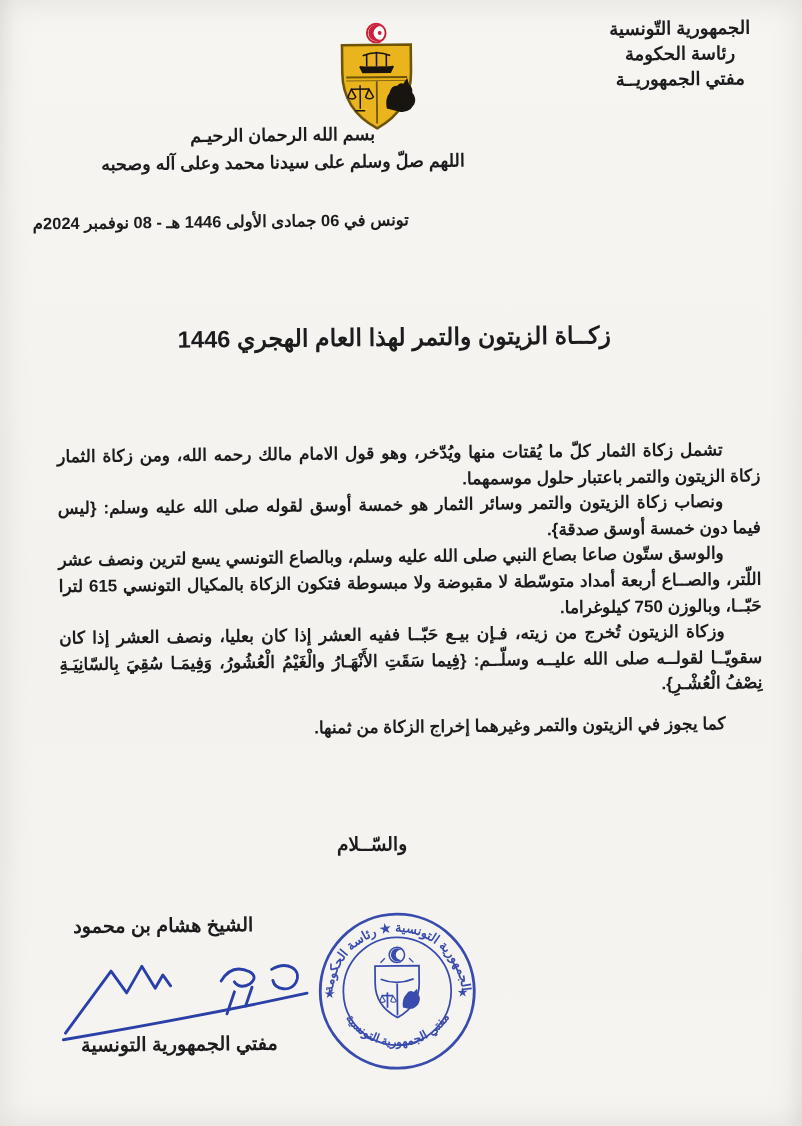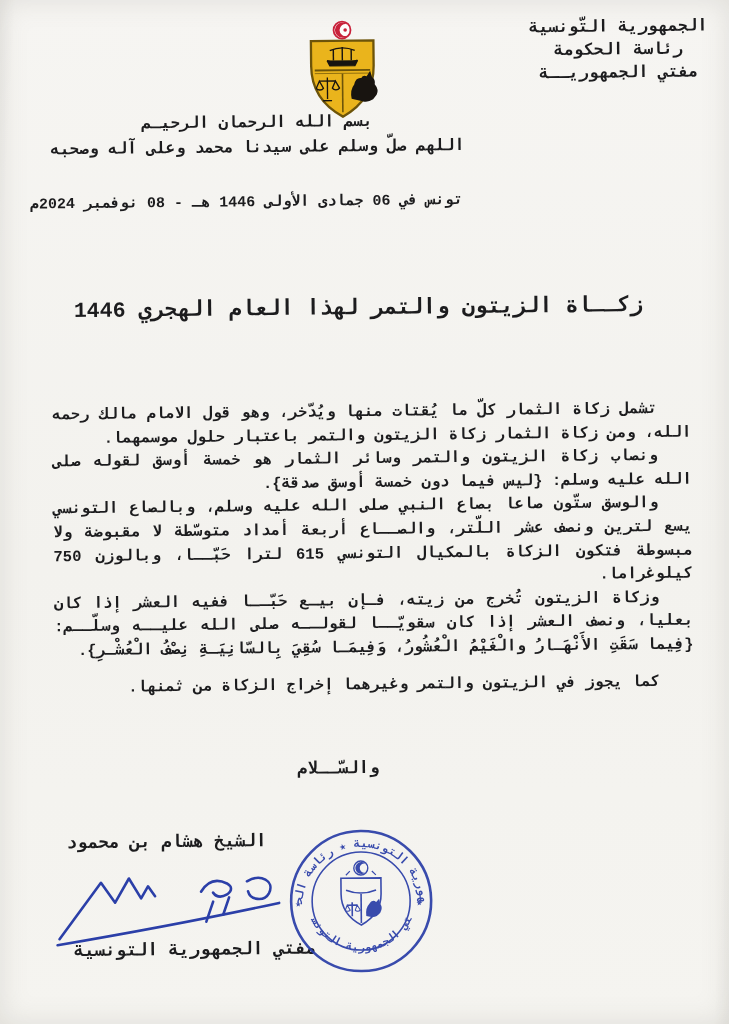--- a/index.html
+++ b/index.html
@@ -4,21 +4,21 @@
 <style>
   html,body{margin:0;padding:0;background:#e9e8e5;}
   .page{
     position:relative;
     width:729px;height:1024px;
     margin:0 auto;
     background:
       linear-gradient(93deg, rgba(0,0,0,0.035) 0%, rgba(0,0,0,0) 2%, rgba(0,0,0,0) 98%, rgba(0,0,0,0.03) 100%),
       linear-gradient(180deg, #f6f5f2 0%, #f3f2ee 55%, #f5f4f0 100%);
     overflow:hidden;
-    font-family:Liberation Mono, monospace;
+    font-family:Liberation Sans, sans-serif;
     color:#1c1c1e;
     box-shadow:inset 0 0 28px rgba(120,115,105,0.18);
   }
   .tilt{position:absolute;inset:0;transform:rotate(-0.6deg);transform-origin:50% 40%;}
   .abs{position:absolute;}
   .ar{direction:rtl;unicode-bidi:embed;}
 
   .org-block{top:18px;right:12px;width:190px;text-align:center;font-size:16.5px;line-height:23px;font-weight:bold;}
   .emblem{top:20px;left:298px;width:96px;height:100px;}
 

